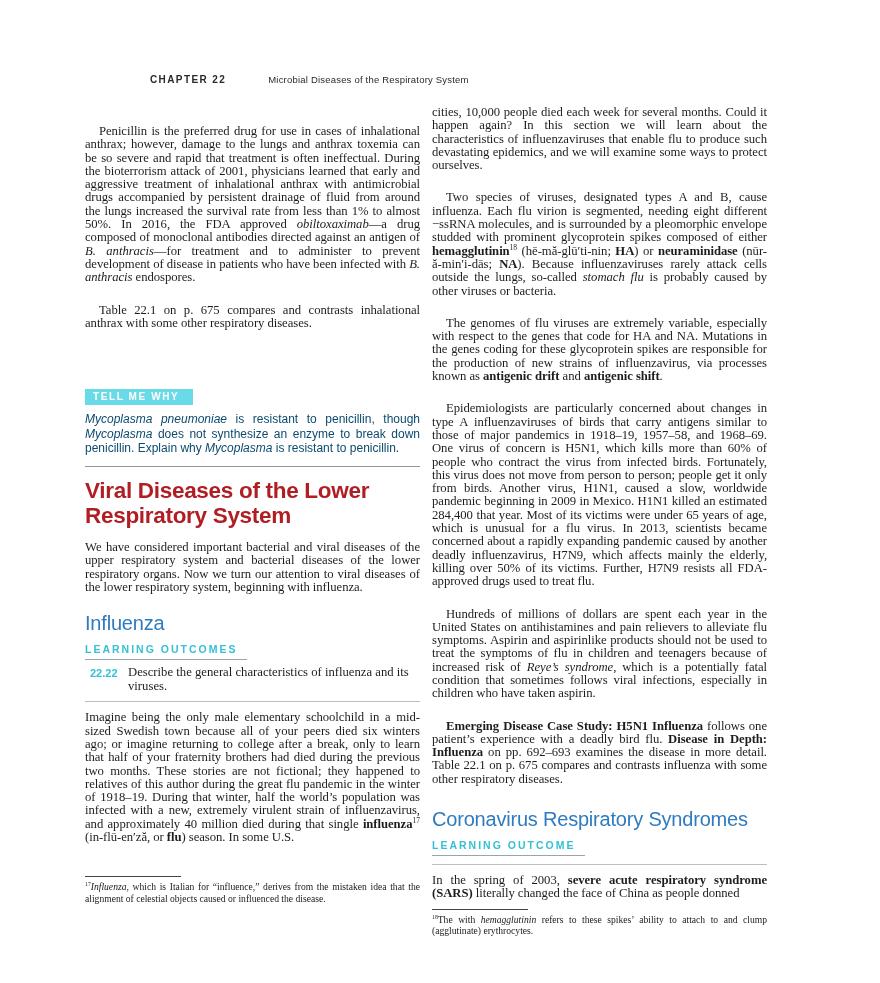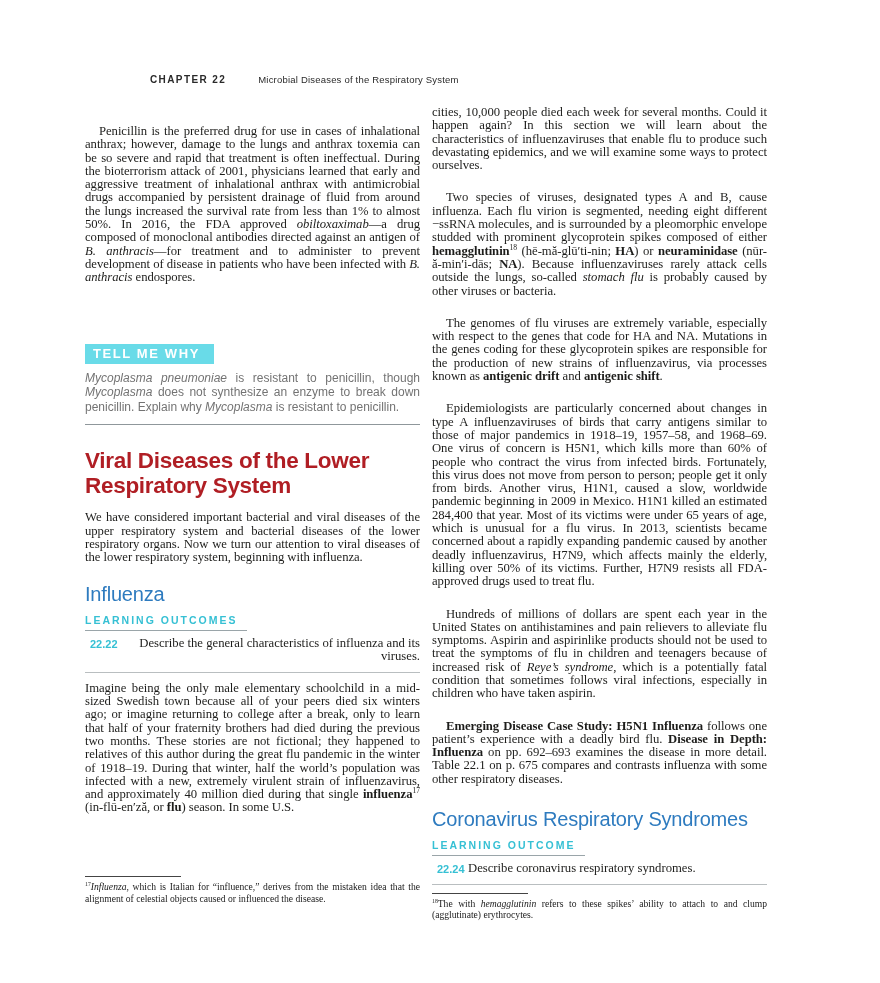--- a/index.html
+++ b/index.html
@@ -16,21 +16,21 @@
     position:relative;
     width:880px;height:983px;
     background:#fff;
     overflow:hidden;
     color:var(--text);
   }
   .running-head{
     position:absolute;top:74px;left:150px;
     font-family:"Liberation Sans",sans-serif;
     font-size:10px;color:#2a2a2a;
-    display:flex;align-items:baseline;gap:32px;
+    display:flex;align-items:baseline;gap:42px;
     letter-spacing:.6px;
   }
   .running-head .chap{font-weight:bold;letter-spacing:1.4px;}
   .running-head .chap-title{letter-spacing:.2px;font-size:9.5px;}
   .columns{
     position:absolute;left:85px;top:106px;
     width:683px;
     display:flex;gap:12px;
   }
   .col{
@@ -49,39 +49,39 @@
   .b{font-weight:bold;}
   .i{font-style:italic;}
   .sup{font-size:.6em;vertical-align:super;line-height:0;}
   
   .tmw{margin-top:16px;}
   .tmw-chip{
     display:inline-block;
     background:var(--tellmewhy_bg);
     color:#fff;
     font-family:"Liberation Sans",sans-serif;
-    font-weight:bold;font-size:13px;
+    font-weight:bold;font-size:10px;
     letter-spacing:1.6px;
     padding:2px 14px 3px 8px;
     margin-top:43px;
   }
   .tmw-body{
     margin-top:7px;
     font-family:"Liberation Sans",sans-serif;
     font-size:12px;line-height:14.6px;
     text-align:justify;
-    color:#737373;
+    color:#0c4a6e;
   }
   hr.rule{
     border:none;border-top:1px solid #8f979b;
     margin:10px 0 0 0;width:100%;
   }
   hr.rule.light{border-top:1px solid #b9bec0;margin-top:8px;}
   .red-heading{
-    margin-top:23px;
+    margin-top:11px;
     font-family:"Liberation Sans",sans-serif;
     font-weight:bold;font-size:22.5px;line-height:25px;
     color:var(--heading_red);
     letter-spacing:-0.3px;
   }
   .red-heading + p.body{margin-top:13px;}
   .blue-heading{
     font-family:"Liberation Sans",sans-serif;
     font-weight:normal;font-size:20px;line-height:22px;
     color:var(--heading_blue);
@@ -94,34 +94,34 @@
     font-family:"Liberation Sans",sans-serif;
     font-weight:bold;font-size:10.5px;
     letter-spacing:2px;
     color:var(--cyan);
     display:inline-block;
     border-bottom:1.5px solid #9aa5a9;
     padding:0 10px 4px 0;
     align-self:flex-start;
   }
   .outcome{
-    display:flex;
+    display:flex;gap:7px;
     margin-top:6px;
     padding-left:5px;
   }
   .lo-num{
     font-family:"Liberation Sans",sans-serif;
     font-weight:bold;font-size:11px;
     color:var(--cyan);
     flex:0 0 31px;text-align:left;
     padding-top:1px;
   }
   .lo-text{
     font-family:"Liberation Serif",serif;
-    font-size:12.7px;line-height:13.6px;text-align:right;
+    font-size:12.7px;line-height:13.6px;
   }
   .after-outcomes{margin-top:9px;}
   .footnote{margin-top:auto;padding-top:8px;}
   .fn-rule{width:96px;border-top:1.2px solid #444;margin-bottom:4px;}
   .fn-text{
     font-family:"Liberation Serif",serif;
     font-size:9.6px;line-height:11.4px;
     text-align:justify;color:#1a1a1a;
   }
 </style>
@@ -132,20 +132,21 @@
 
   <header class="running-head">
     <span class="chap">CHAPTER 22</span>
     <span class="chap-title">Microbial Diseases of the Respiratory System</span>
   </header>
 
   <div class="columns">
 
     <div class="col">
       <p class="body indent"><span>Penicillin is the preferred drug for use in cases of inhalational anthrax; however, damage to the lungs and anthrax toxemia can be so severe and rapid that treatment is often ineffectual. During the bioterrorism attack of 2001, physicians learned that early and aggressive treatment of inhalational anthrax with antimicrobial drugs accompanied by persistent drainage of fluid from around the lungs increased the survival rate from less than 1% to almost 50%. In 2016, the FDA approved </span><span class="i">obiltoxaximab</span><span>—a drug composed of monoclonal antibodies directed against an antigen of </span><span class="i">B. anthracis</span><span>—for treatment and to administer to prevent development of disease in patients who have been infected with </span><span class="i">B. anthracis</span><span> endospores.</span></p>
+      <p class="body indent"><span>Table 22.1 on p. 675 compares and contrasts inhalational anthrax with some other respiratory diseases.</span></p>
 
       <div class="tmw">
         <span class="tmw-chip">TELL ME WHY</span>
         <p class="tmw-body"><span class="i">Mycoplasma pneumoniae</span><span> is resistant to penicillin, though </span><span class="i">Mycoplasma</span><span> does not synthesize an enzyme to break down penicillin. Explain why </span><span class="i">Mycoplasma</span><span> is resistant to penicillin.</span></p>
       </div>
       <hr class="rule">
 
       <h1 class="red-heading">Viral Diseases of the Lower Respiratory System</h1>
       <p class="body"><span>We have considered important bacterial and viral diseases of the upper respiratory system and bacterial diseases of the lower respiratory organs. Now we turn our attention to viral diseases of the lower respiratory system, beginning with influenza.</span></p>
 
@@ -170,26 +171,23 @@
       <p class="body"><span>cities, 10,000 people died each week for several months. Could it happen again? In this section we will learn about the characteristics of influenzaviruses that enable flu to produce such devastating epidemics, and we will examine some ways to protect ourselves.</span></p>
       <p class="body indent"><span>Two species of viruses, designated types A and B, cause influenza. Each flu virion is segmented, needing eight different −ssRNA molecules, and is surrounded by a pleomorphic envelope studded with prominent glycoprotein spikes composed of either </span><span class="b">hemagglutinin</span><span class="sup">18</span><span> (hē-mă-glū′ti-nin; </span><span class="b">HA</span><span>) or </span><span class="b">neuraminidase</span><span> (nūr-ă-min′i-dās; </span><span class="b">NA</span><span>). Because influenzaviruses rarely attack cells outside the lungs, so-called </span><span class="i">stomach flu</span><span> is probably caused by other viruses or bacteria.</span></p>
       <p class="body indent"><span>The genomes of flu viruses are extremely variable, especially with respect to the genes that code for HA and NA. Mutations in the genes coding for these glycoprotein spikes are responsible for the production of new strains of influenzavirus, via processes known as </span><span class="b">antigenic drift</span><span> and </span><span class="b">antigenic shift</span><span>.</span></p>
       <p class="body indent"><span>Epidemiologists are particularly concerned about changes in type A influenzaviruses of birds that carry antigens similar to those of major pandemics in 1918–19, 1957–58, and 1968–69. One virus of concern is H5N1, which kills more than 60% of people who contract the virus from infected birds. Fortunately, this virus does not move from person to person; people get it only from birds. Another virus, H1N1, caused a slow, worldwide pandemic beginning in 2009 in Mexico. H1N1 killed an estimated 284,400 that year. Most of its victims were under 65 years of age, which is unusual for a flu virus. In 2013, scientists became concerned about a rapidly expanding pandemic caused by another deadly influenzavirus, H7N9, which affects mainly the elderly, killing over 50% of its victims. Further, H7N9 resists all FDA-approved drugs used to treat flu.</span></p>
       <p class="body indent"><span>Hundreds of millions of dollars are spent each year in the United States on antihistamines and pain relievers to alleviate flu symptoms. Aspirin and aspirinlike products should not be used to treat the symptoms of flu in children and teenagers because of increased risk of </span><span class="i">Reye’s syndrome</span><span>, which is a potentially fatal condition that sometimes follows viral infections, especially in children who have taken aspirin.</span></p>
       <p class="body indent"><span class="b">Emerging Disease Case Study: H5N1 Influenza</span><span> follows one patient’s experience with a deadly bird flu. </span><span class="b">Disease in Depth: Influenza</span><span> on pp. 692–693 examines the disease in more detail. Table 22.1 on p. 675 compares and contrasts influenza with some other respiratory diseases.</span></p>
 
       <h2 class="blue-heading mt-lg">Coronavirus Respiratory Syndromes</h2>
       <div class="lo-label">LEARNING OUTCOME</div>
 
-      <div class="outcome">
-        <span class="lo-num">22.24</span>
-        <span class="lo-text"><span>Describe coronavirus respiratory syndromes.</span></span>
-      </div>
 
       <hr class="rule light">
+      <p class="body after-outcomes"><span>In the spring of 2003, </span><span class="b">severe acute respiratory syndrome (SARS)</span><span> literally changed the face of China as people donned</span></p>
 
       <div class="footnote">
         <div class="fn-rule"></div>
         <p class="fn-text"><span class="sup">18</span><span>The with </span><span class="i">hemagglutinin</span><span> refers to these spikes’ ability to attach to and clump (agglutinate) erythrocytes.</span></p>
       </div>
     </div>
 
   </div>
 </div>
 

